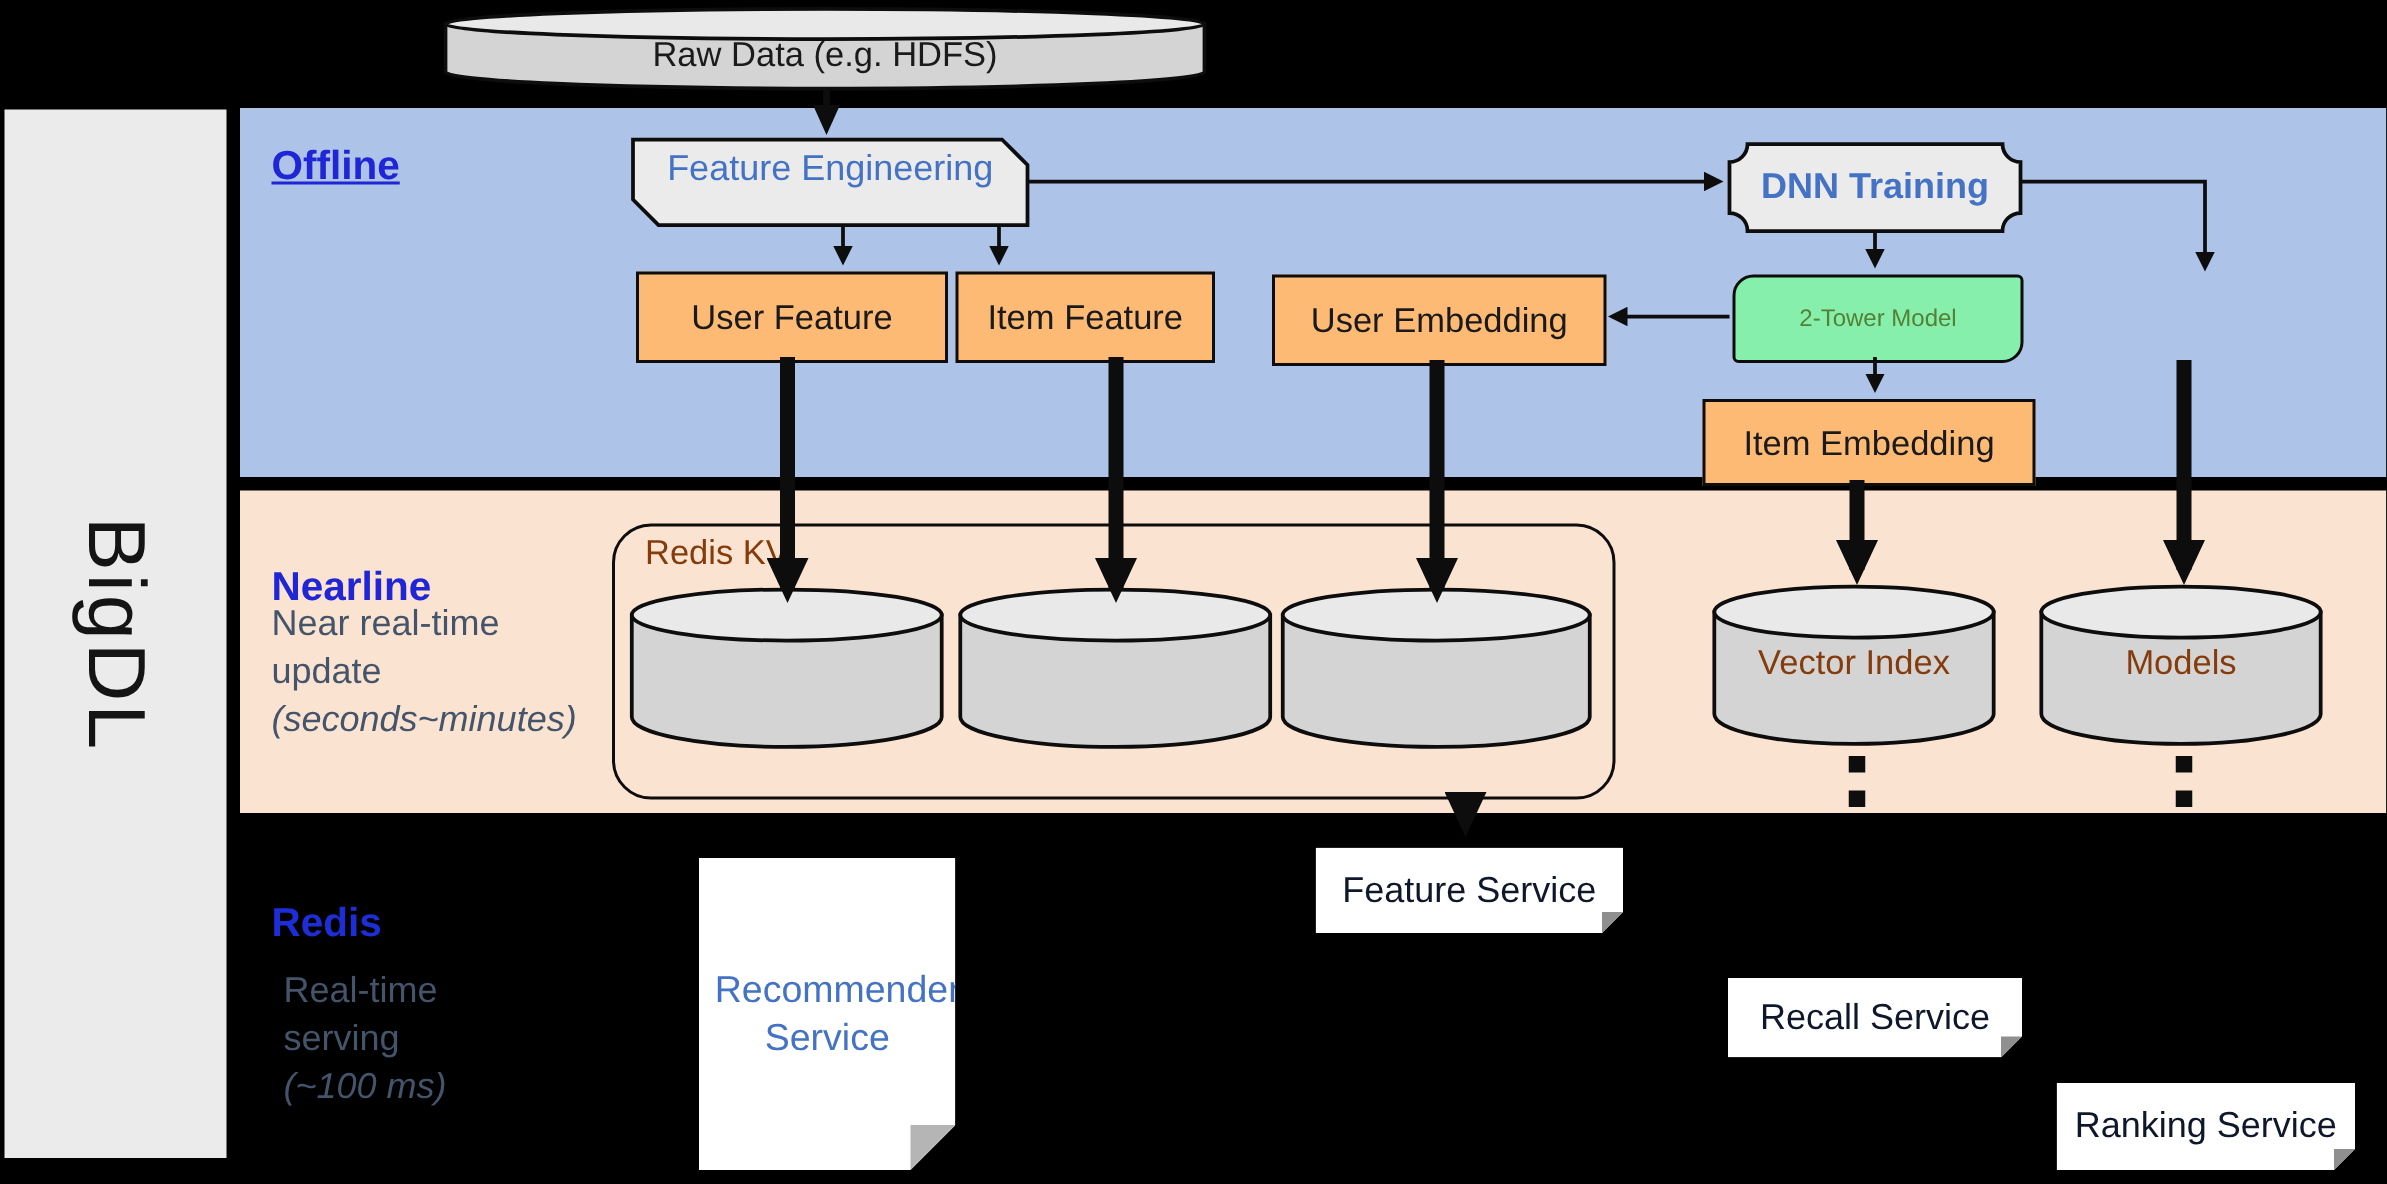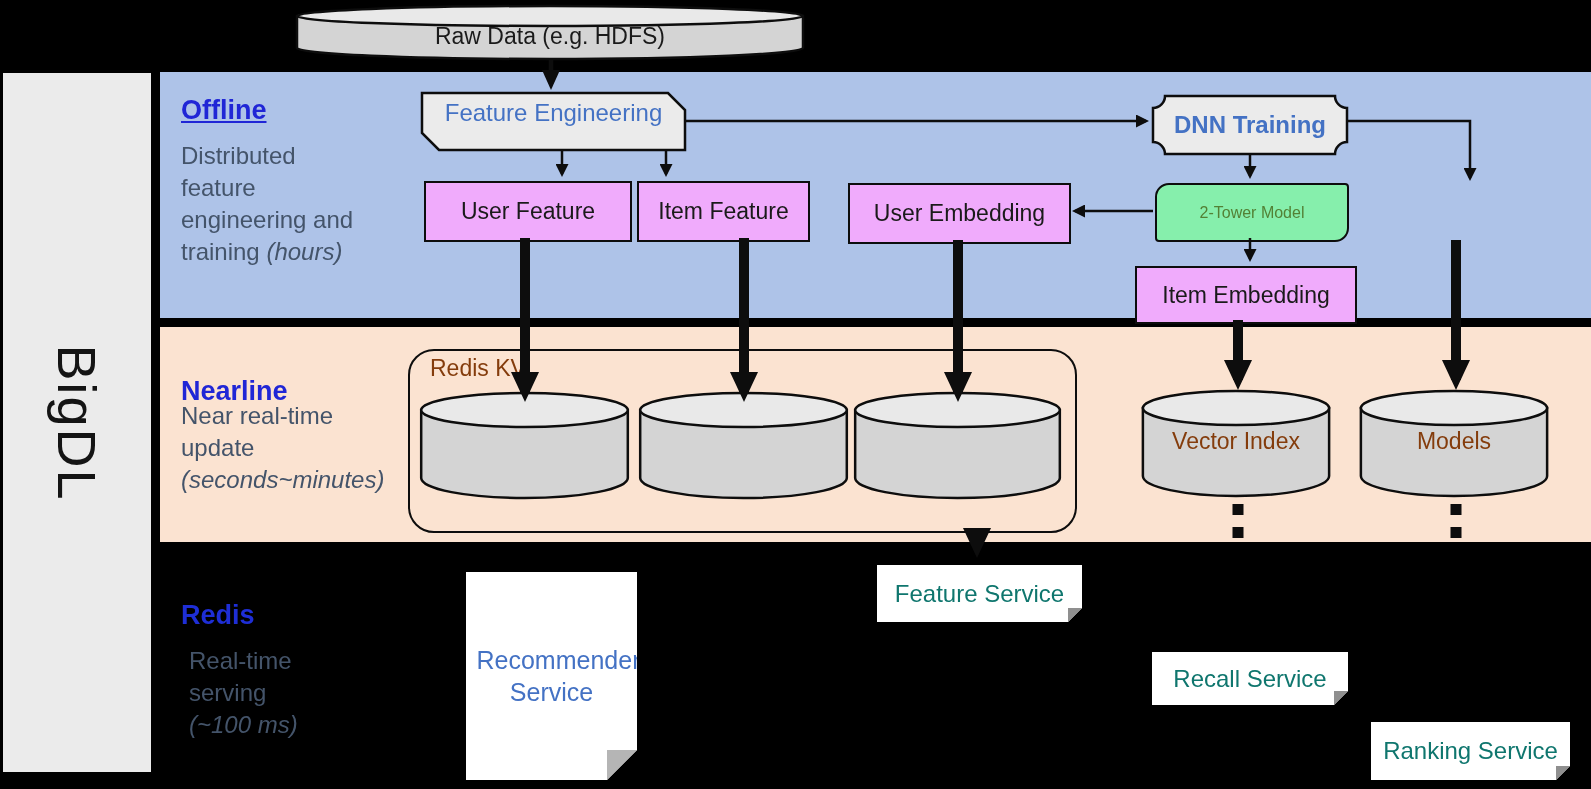--- a/index.html
+++ b/index.html
@@ -10,30 +10,30 @@
   .band.offline{top:72px;height:246px;background:#aec3e8;}
   .band.nearline{top:327px;height:215px;background:#fbe3d1;}
   .bigdl-bar{position:absolute;left:3px;top:73px;width:148px;height:699px;background:#ebebeb;}
   .bigdl-text{position:absolute;left:50%;top:50%;transform:translate(-50%,-50%) rotate(90deg);
               font-size:54px;color:#141414;letter-spacing:2px;white-space:nowrap;}
   .sec-title{font-size:27px;font-weight:700;color:#2026d6;}
   .sec-title.on-black{color:#1e2ed6;}
   .sec-desc{font-size:24px;color:#44546a;line-height:32px;}
   .sec-desc .note{font-style:italic;}
   .lbl{display:flex;align-items:center;justify-content:center;text-align:center;}
-  .graybox{background:#f0abfc;border:2.5px solid #0d0d0d;color:#1a1a1a;font-size:23px;}
+  .graybox{background:#fdba74;border:2.5px solid #0d0d0d;color:#1a1a1a;font-size:23px;}
   .roundbox{background:#86efac;border:2.5px solid #0d0d0d;border-radius:14px 4px 14px 4px;
             color:#538135;font-size:16px;}
   .shape-label{position:absolute;left:0;top:0;right:0;bottom:0;display:flex;align-items:center;
                justify-content:center;text-align:center;}
   .blue-text{color:#4472c4;}
   .brown-text{color:#843c0c;}
   .redis-box{border:2.5px solid #0d0d0d;border-radius:26px;background:transparent;}
   .cyl-label{position:absolute;left:0;right:0;top:36%;text-align:center;font-size:23px;}
-  .service{background:#ffffff;color:#0f766e;font-size:24px;
+  .service{background:#ffffff;color:#0f172a;font-size:24px;
            clip-path:polygon(0 0,100% 0,100% calc(100% - 14px),calc(100% - 14px) 100%,0 100%);}
   .service .fold{position:absolute;right:0;bottom:0;width:14px;height:14px;
                  background:linear-gradient(to top left,transparent 49%,#8f8f8f 50%);}
   .doc{background:#ffffff;color:#4472c4;font-size:25px;line-height:32px;
        clip-path:polygon(0 0,100% 0,100% calc(100% - 30px),calc(100% - 30px) 100%,0 100%);}
   .doc .fold{position:absolute;right:0;bottom:0;width:30px;height:30px;
              background:linear-gradient(to top left,transparent 49%,#b5b5b5 50%);}
   svg.overlay{position:absolute;left:0;top:0;pointer-events:none;}
   svg.shape{position:absolute;left:0;top:0;overflow:visible;}
 </style>
@@ -43,23 +43,20 @@
 <div class="canvas">
 
   <div class="band offline"></div>
   <div class="band nearline"></div>
 
   <div class="bigdl-bar">
     <div class="bigdl-text">BigDL</div>
   </div>
 
   <div class="abs sec-title" style="left:181px;top:95px;text-decoration:underline;">Offline</div>
-  <div class="abs sec-desc" style="left:181px;top:140px;width:185px;">
-    <span>Distributed feature engineering and training</span> <i class="note">(hours)</i>
-  </div>
 
   <div class="abs sec-title" style="left:181px;top:376px;">Nearline</div>
   <div class="abs sec-desc" style="left:181px;top:400px;width:212px;">
     <span>Near real-time update</span> <i class="note">(seconds~minutes)</i>
   </div>
 
   <div class="abs sec-title on-black" style="left:181px;top:600px;">Redis</div>
   <div class="abs sec-desc" style="left:189px;top:645px;width:120px;">
     <span>Real-time serving</span> <i class="note">(~100 ms)</i>
   </div>

